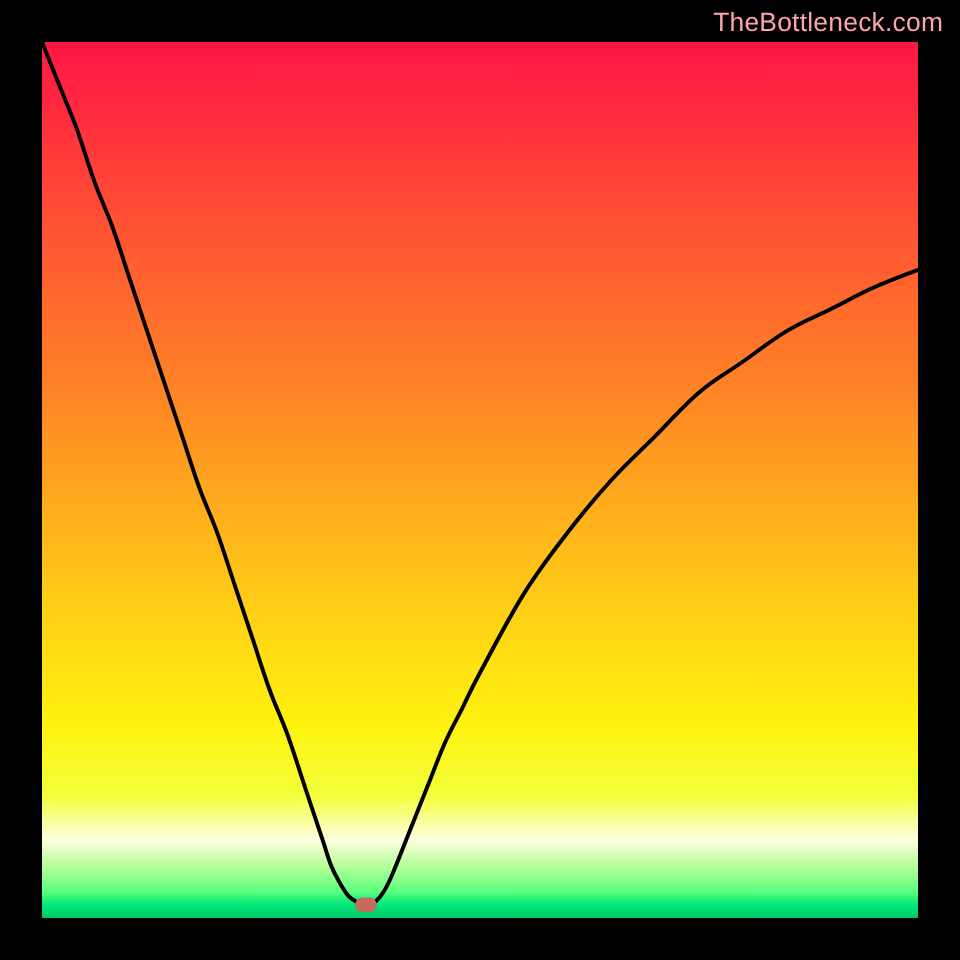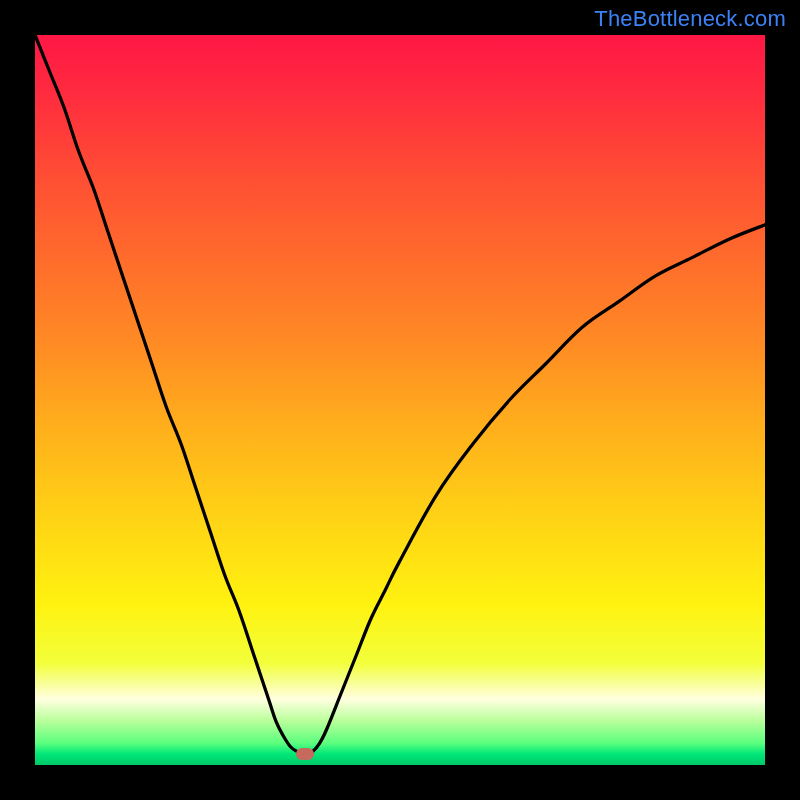--- a/index.html
+++ b/index.html
@@ -28,21 +28,21 @@
     overflow: hidden;
   }
   .gradient-bg {
     position: absolute;
     inset: 0;
   }
   .watermark {
     position: absolute;
     top: 6px;
     right: 14px;
-    color: #3b82f6;
+    color: #fca5a5;
     font-size: 22px;
     letter-spacing: 0.2px;
   }
   .curve-svg {
     position: absolute;
     inset: 0;
   }
   .marker {
     position: absolute;
     width: 18px;

